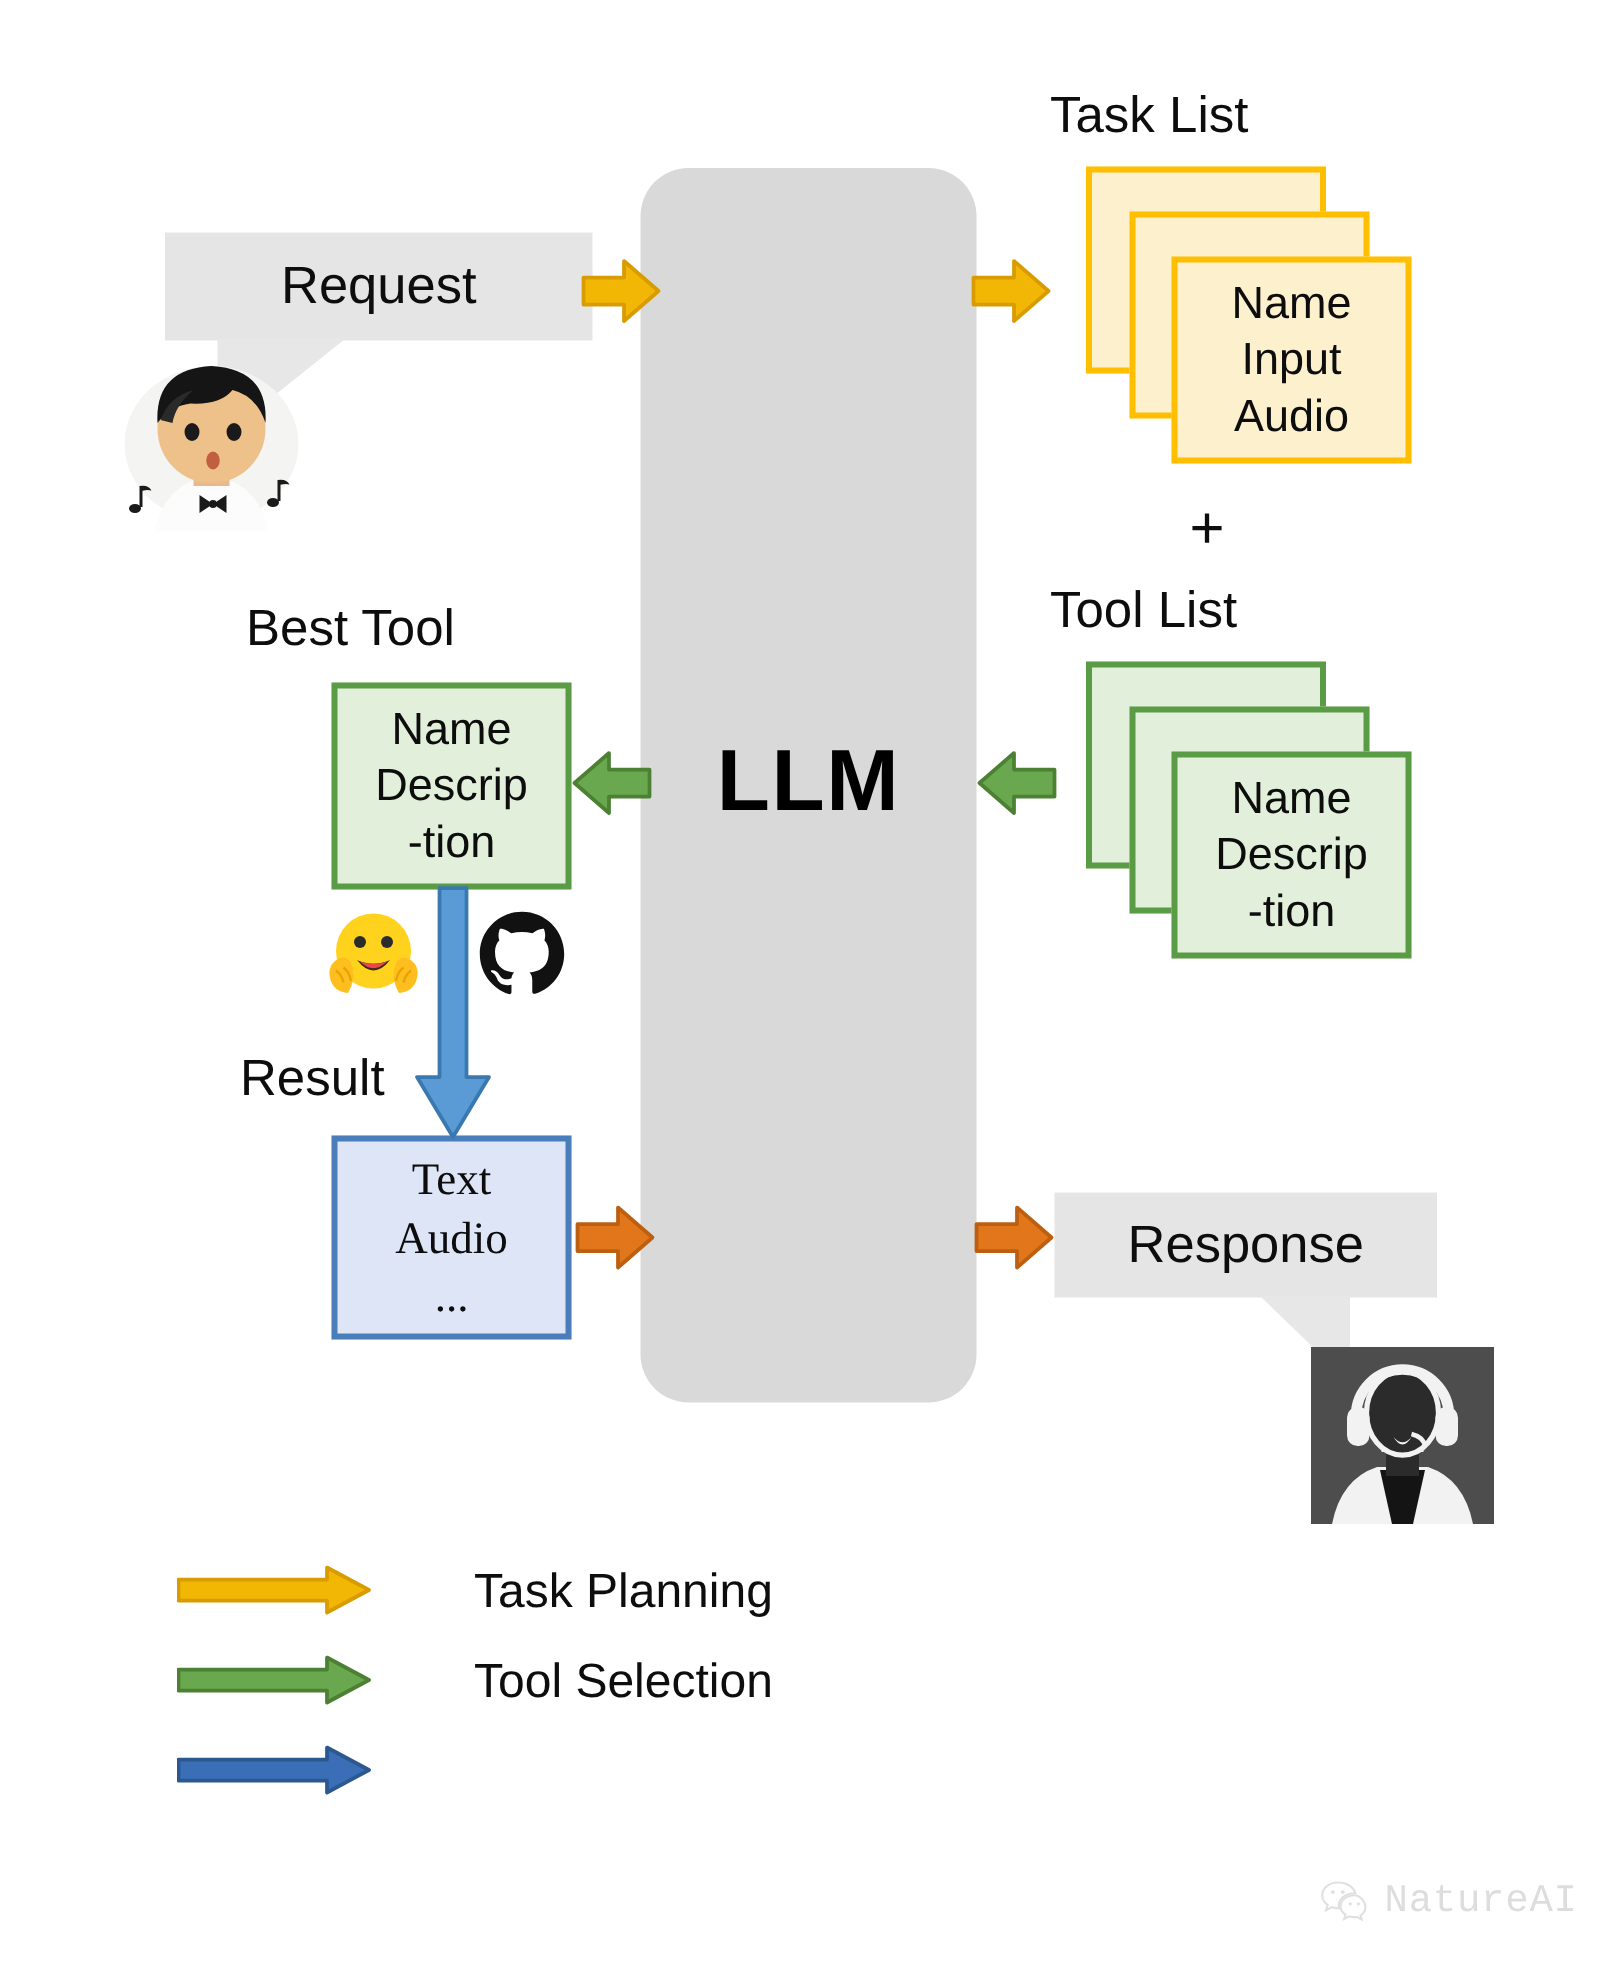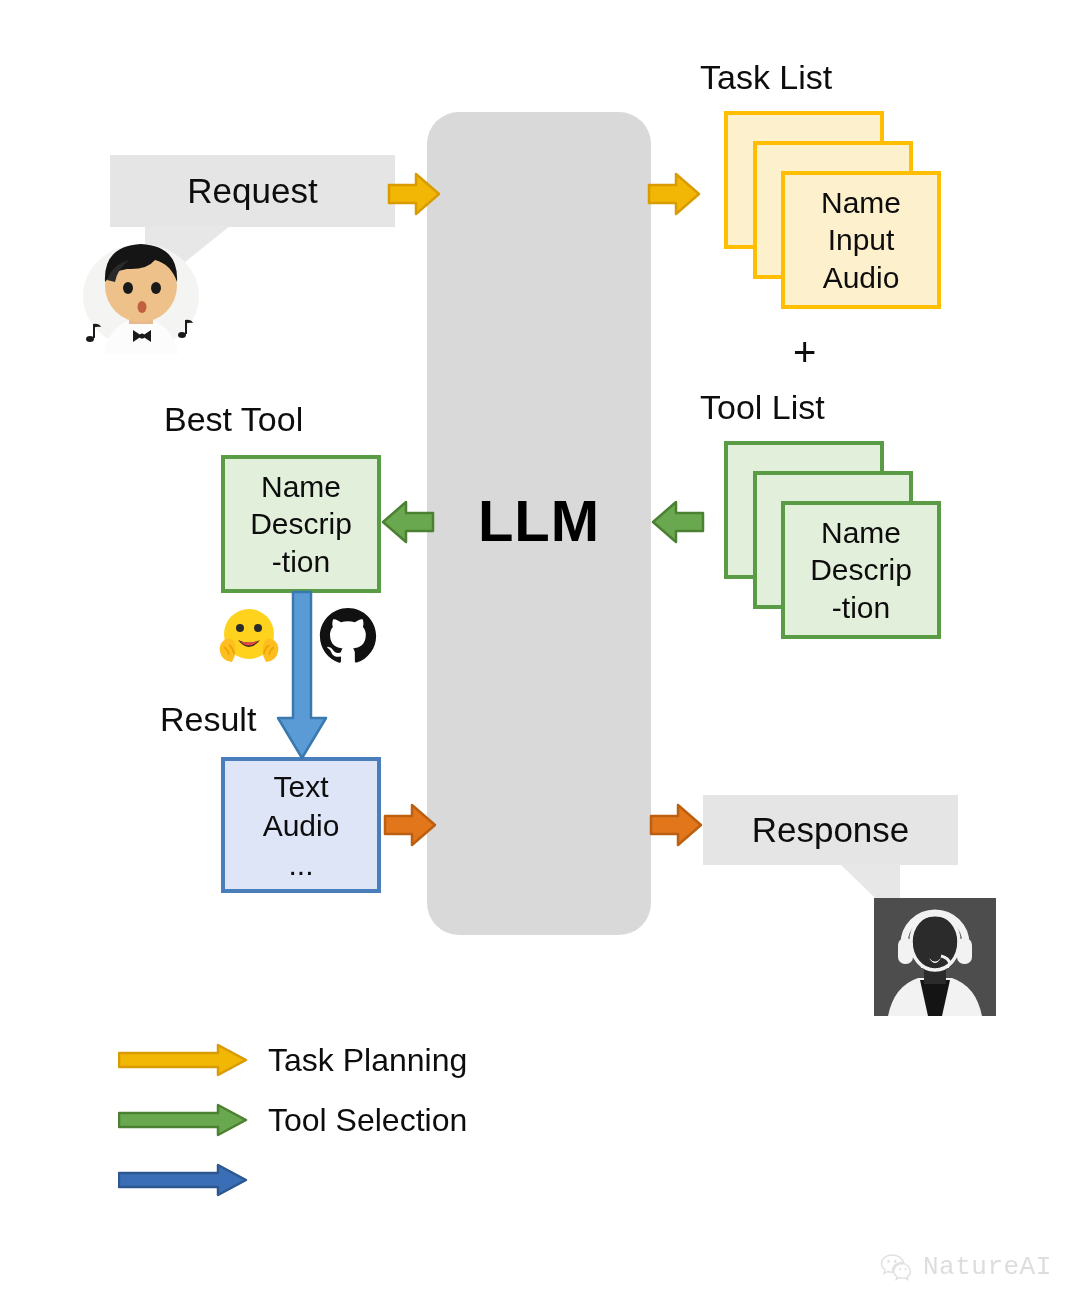--- a/index.html
+++ b/index.html
@@ -71,37 +71,37 @@
   #best-tool-box{
     left:221px;top:455px;width:160px;height:138px;box-sizing:border-box;
     background:#e2efda;border:4px solid #5a9c46;
     display:flex;flex-direction:column;align-items:center;justify-content:center;
     font-size:30px;line-height:1.25;color:#0d0d0d;
   }
   #result-box{
     left:221px;top:757px;width:160px;height:136px;box-sizing:border-box;
     background:#dde5f6;border:4px solid #4a7ebb;
     display:flex;flex-direction:column;align-items:center;justify-content:center;
-    font-size:30px;line-height:1.3;color:#0d0d0d;
+    font-size:30px;line-height:1.3;color:#0d0d0d;font-family:Liberation Serif, serif;
   }
 
   
   .caption{font-size:34px;color:#0d0d0d;white-space:nowrap;}
   #task-list-title{left:700px;top:58px;}
   #tool-list-title{left:700px;top:388px;}
   #best-tool-title{left:164px;top:400px;}
   #result-title{left:160px;top:700px;}
   #plus-sign{left:793px;top:330px;font-size:40px;color:#0d0d0d;}
 
   
   .arrow-svg{position:absolute;overflow:visible;}
 
   
   #legend{left:118px;top:1030px;width:620px;}
-  .legend-row{display:flex;align-items:center;height:60px;margin-bottom:0px;}
+  .legend-row{display:flex;align-items:center;height:60px;margin-bottom:0px;gap:48px;}
   .legend-arrow{width:130px;height:34px;flex:none;margin-right:20px;}
   .legend-label{font-size:32px;color:#0d0d0d;white-space:nowrap;}
 
   
   #watermark{
     left:880px;top:1252px;display:flex;align-items:center;
     opacity:.30;
     font-family:Liberation Mono, monospace;
   }
   #watermark-text{font-size:26px;color:#909090;margin-left:9px;letter-spacing:.5px;}

